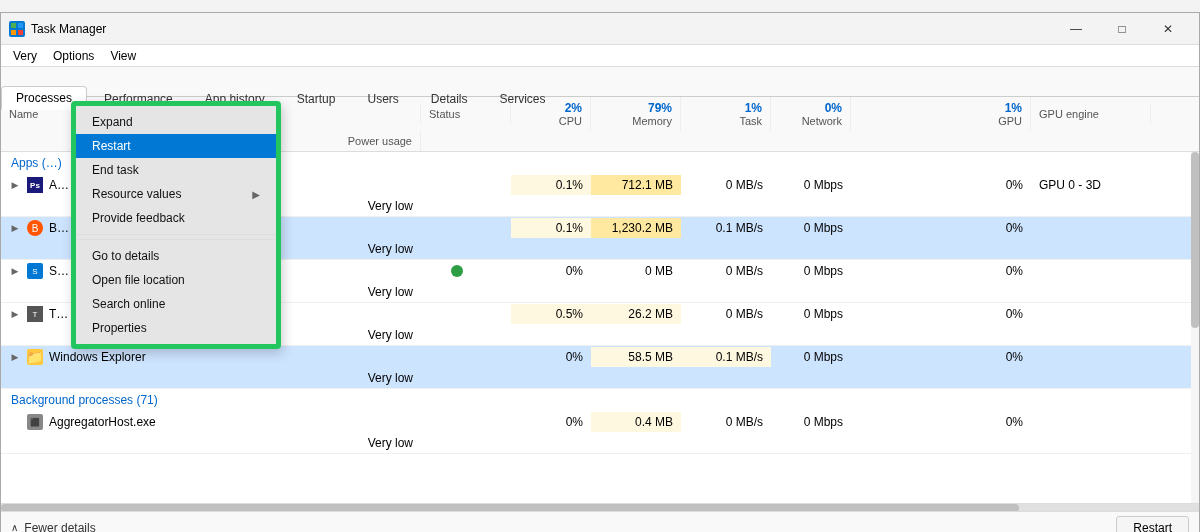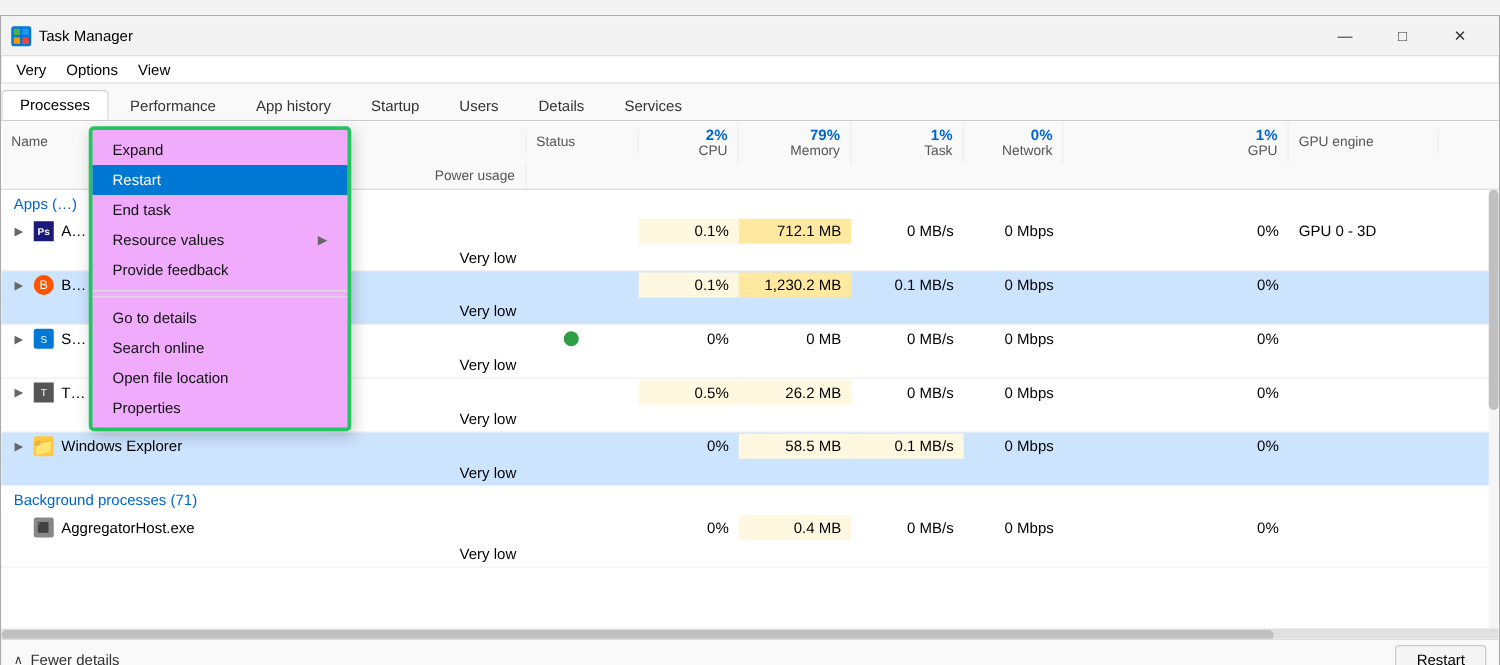--- a/index.html
+++ b/index.html
@@ -92,21 +92,21 @@
     .tab {
       padding: 4px 14px;
       cursor: pointer;
       font-size: 12px;
       border: 1px solid transparent;
       border-bottom: none;
       border-radius: 4px 4px 0 0;
       color: #333;
       margin-right: 2px;
       position: relative;
-      top: 0;
+      top: 14px;
     }
     .tab.active {
       background: white;
       border-color: #ccc;
       border-bottom: 1px solid white;
       color: #000;
       font-weight: 400;
     }
     .content-area {
       flex: 1;
@@ -222,22 +222,22 @@
       font-size: 12px;
       color: #333;
     }
 
     
     .context-menu {
       position: absolute;
       left: 70px;
       top: 88px;
       width: 210px;
-      background: #f0abfc;
-      border: 3px solid #22c55e;
+      background: #e5e5e5;
+      border: 5px solid #22c55e;
       border-radius: 4px;
       box-shadow: 2px 4px 12px rgba(0,0,0,0.2);
       z-index: 100;
       padding: 4px 0;
     }
     .ctx-item {
       padding: 5px 16px;
       font-size: 12px;
       cursor: pointer;
       display: flex;
@@ -467,17 +467,17 @@
     <div class="ctx-item highlighted">Restart</div>
     <div class="ctx-item">End task</div>
     <div class="ctx-item">
       <span>Resource values</span>
       <span class="ctx-arrow">▶</span>
     </div>
     <div class="ctx-item">Provide feedback</div>
     <div class="ctx-divider"></div>
     <div class="ctx-divider"></div>
     <div class="ctx-item">Go to details</div>
+    <div class="ctx-item">Open file location</div>
     <div class="ctx-item">Search online</div>
-    <div class="ctx-item">Open file location</div>
     <div class="ctx-item">Properties</div>
   </div>
 </div>
 
 </body></html>

